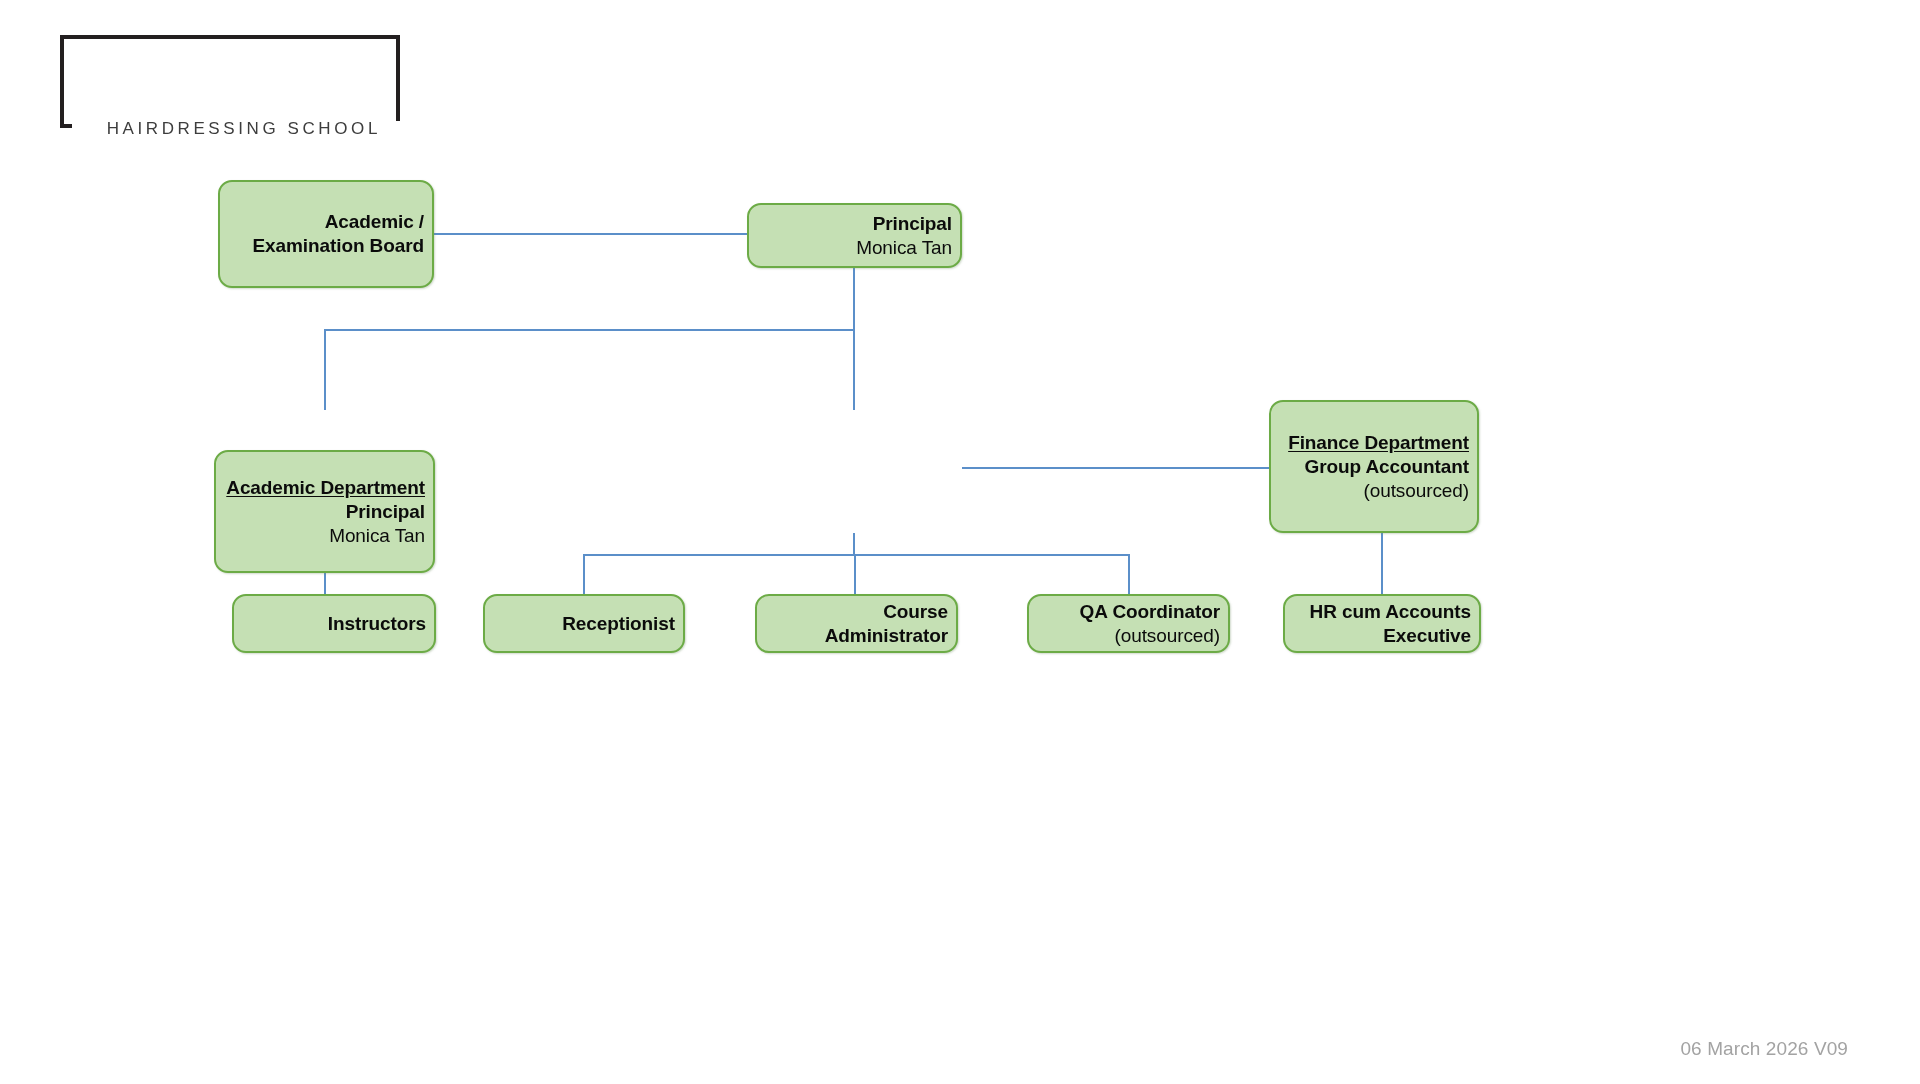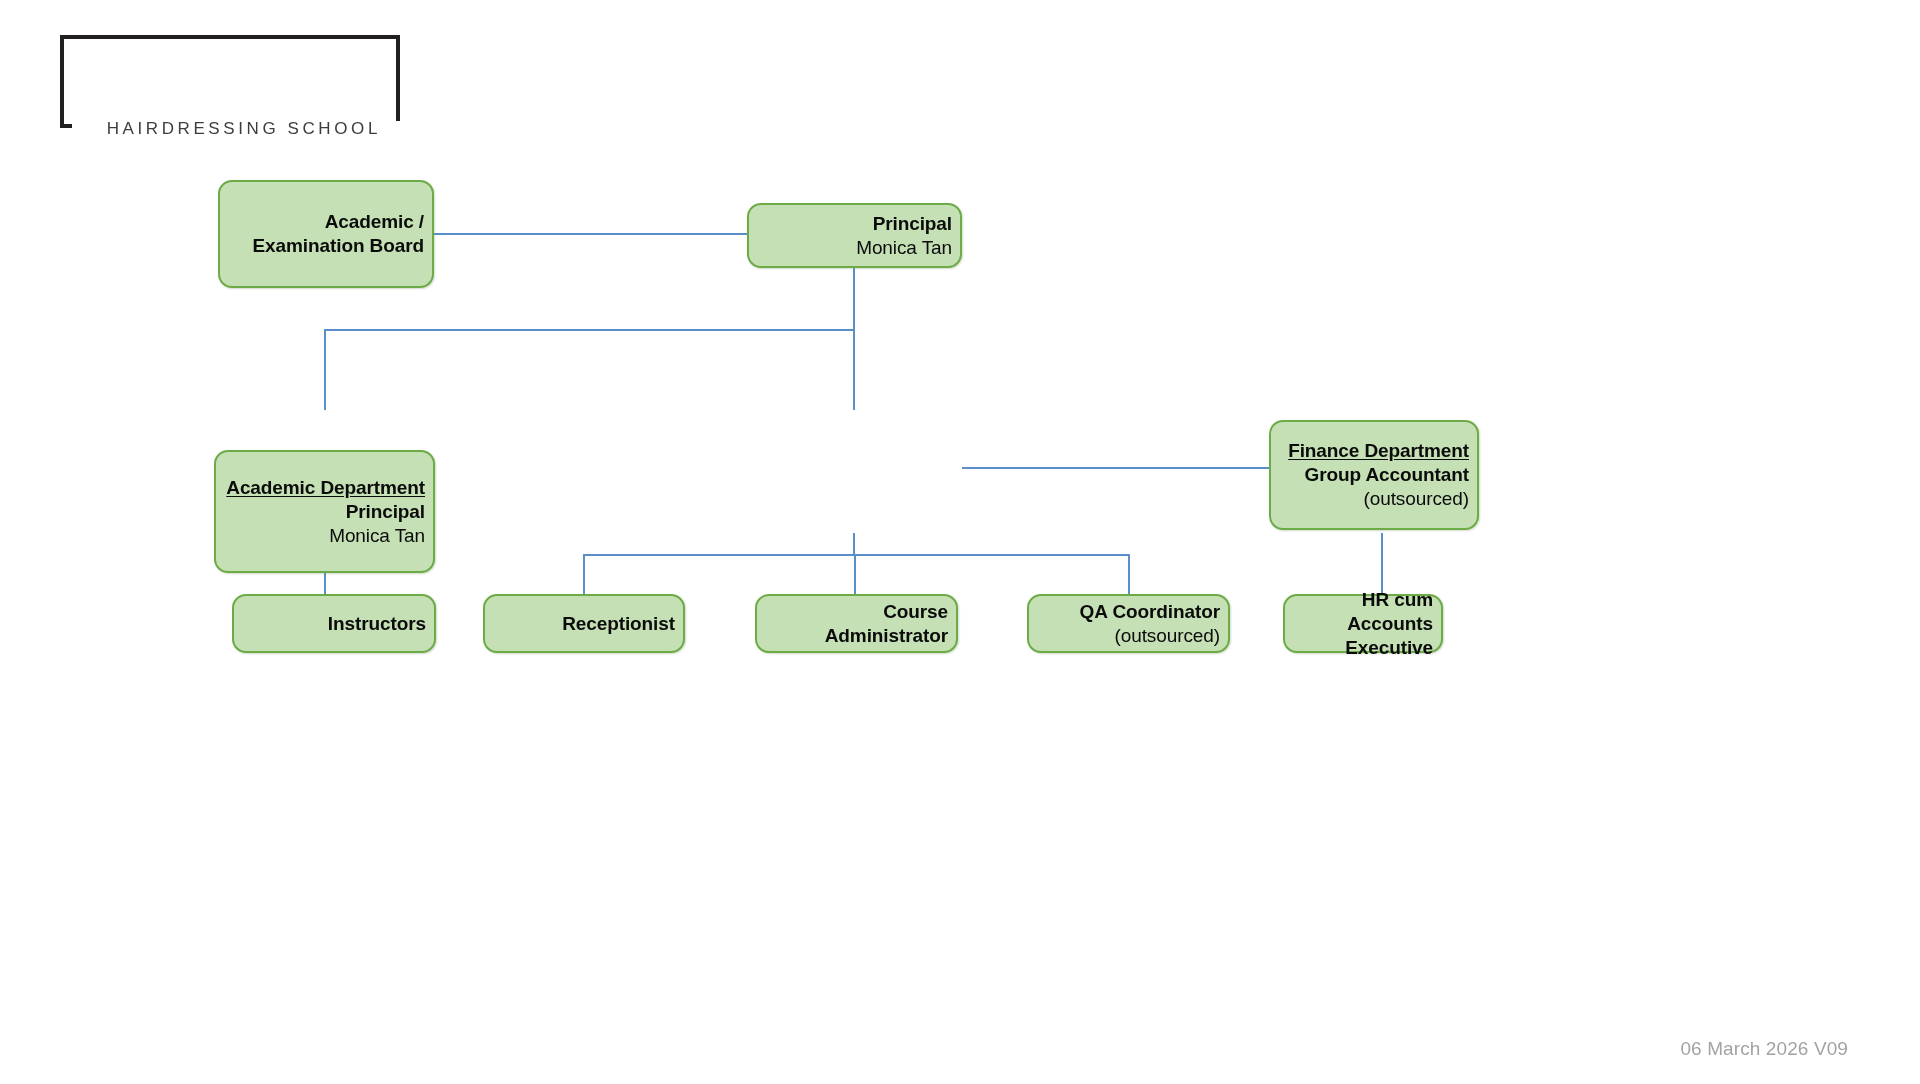--- a/index.html
+++ b/index.html
@@ -183,21 +183,21 @@
     <span class="ln r">Monica Tan</span>
   </div>
 
   <div class="node" style="left:214px; top:410px; width:221px; height:123px;margin-top:40px;">
     <span class="ln bu">Academic Department</span>
     <span class="ln b">Principal</span>
     <span class="ln r">Monica Tan</span>
   </div>
 
 
-  <div class="node" style="left:1269px; top:420px; width:210px; height:110px;">
+  <div class="node" style="left:1269px; top:400px; width:210px; height:133px;">
     <span class="ln bu">Finance Department</span>
     <span class="ln b">Group Accountant</span>
     <span class="ln r">(outsourced)</span>
   </div>
 
   <div class="node" style="left:232px; top:594px; width:204px; height:59px;">
     <span class="ln b">Instructors</span>
   </div>
 
   <div class="node" style="left:483px; top:594px; width:202px; height:59px;">
@@ -206,20 +206,20 @@
 
   <div class="node" style="left:755px; top:594px; width:203px; height:59px;">
     <span class="ln b">Course Administrator</span>
   </div>
 
   <div class="node" style="left:1027px; top:594px; width:203px; height:59px;">
     <span class="ln b">QA Coordinator</span>
     <span class="ln r">(outsourced)</span>
   </div>
 
-  <div class="node" style="left:1283px; top:594px; width:160px; height:59px;">
+  <div class="node" style="left:1283px; top:594px; width:198px; height:59px;">
     <span class="ln b">HR cum Accounts</span>
     <span class="ln b">Executive</span>
   </div>
 
   <div id="footer">06 March 2026 V09</div>
 
 </div>
 
 </body></html>

